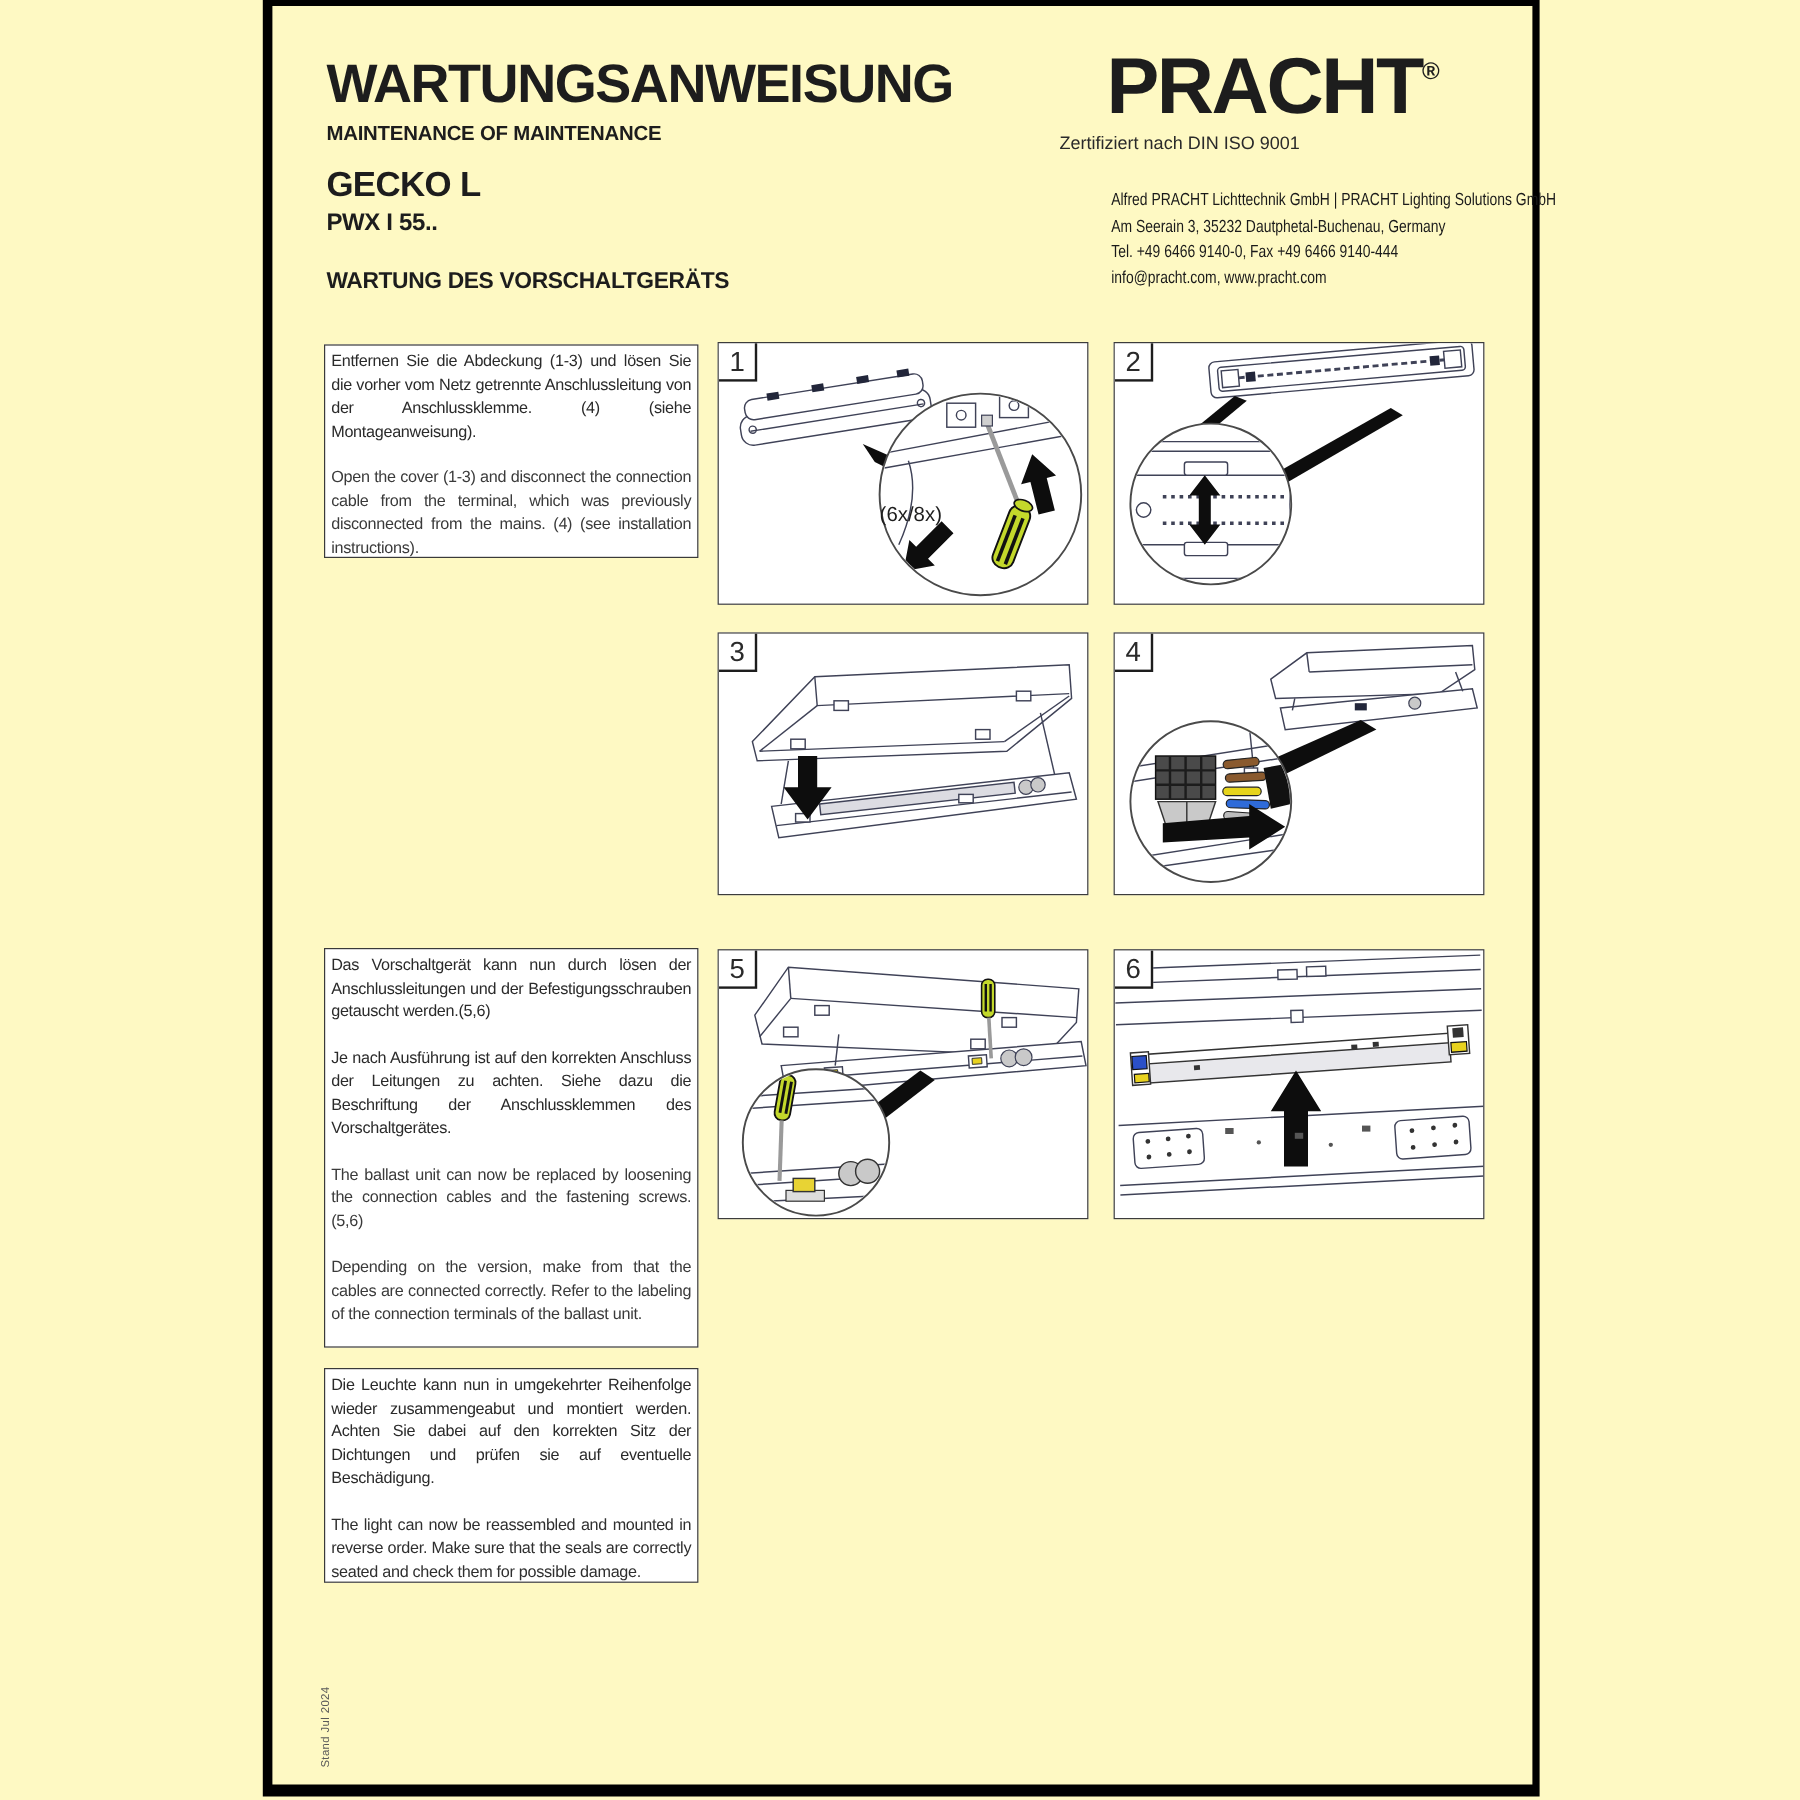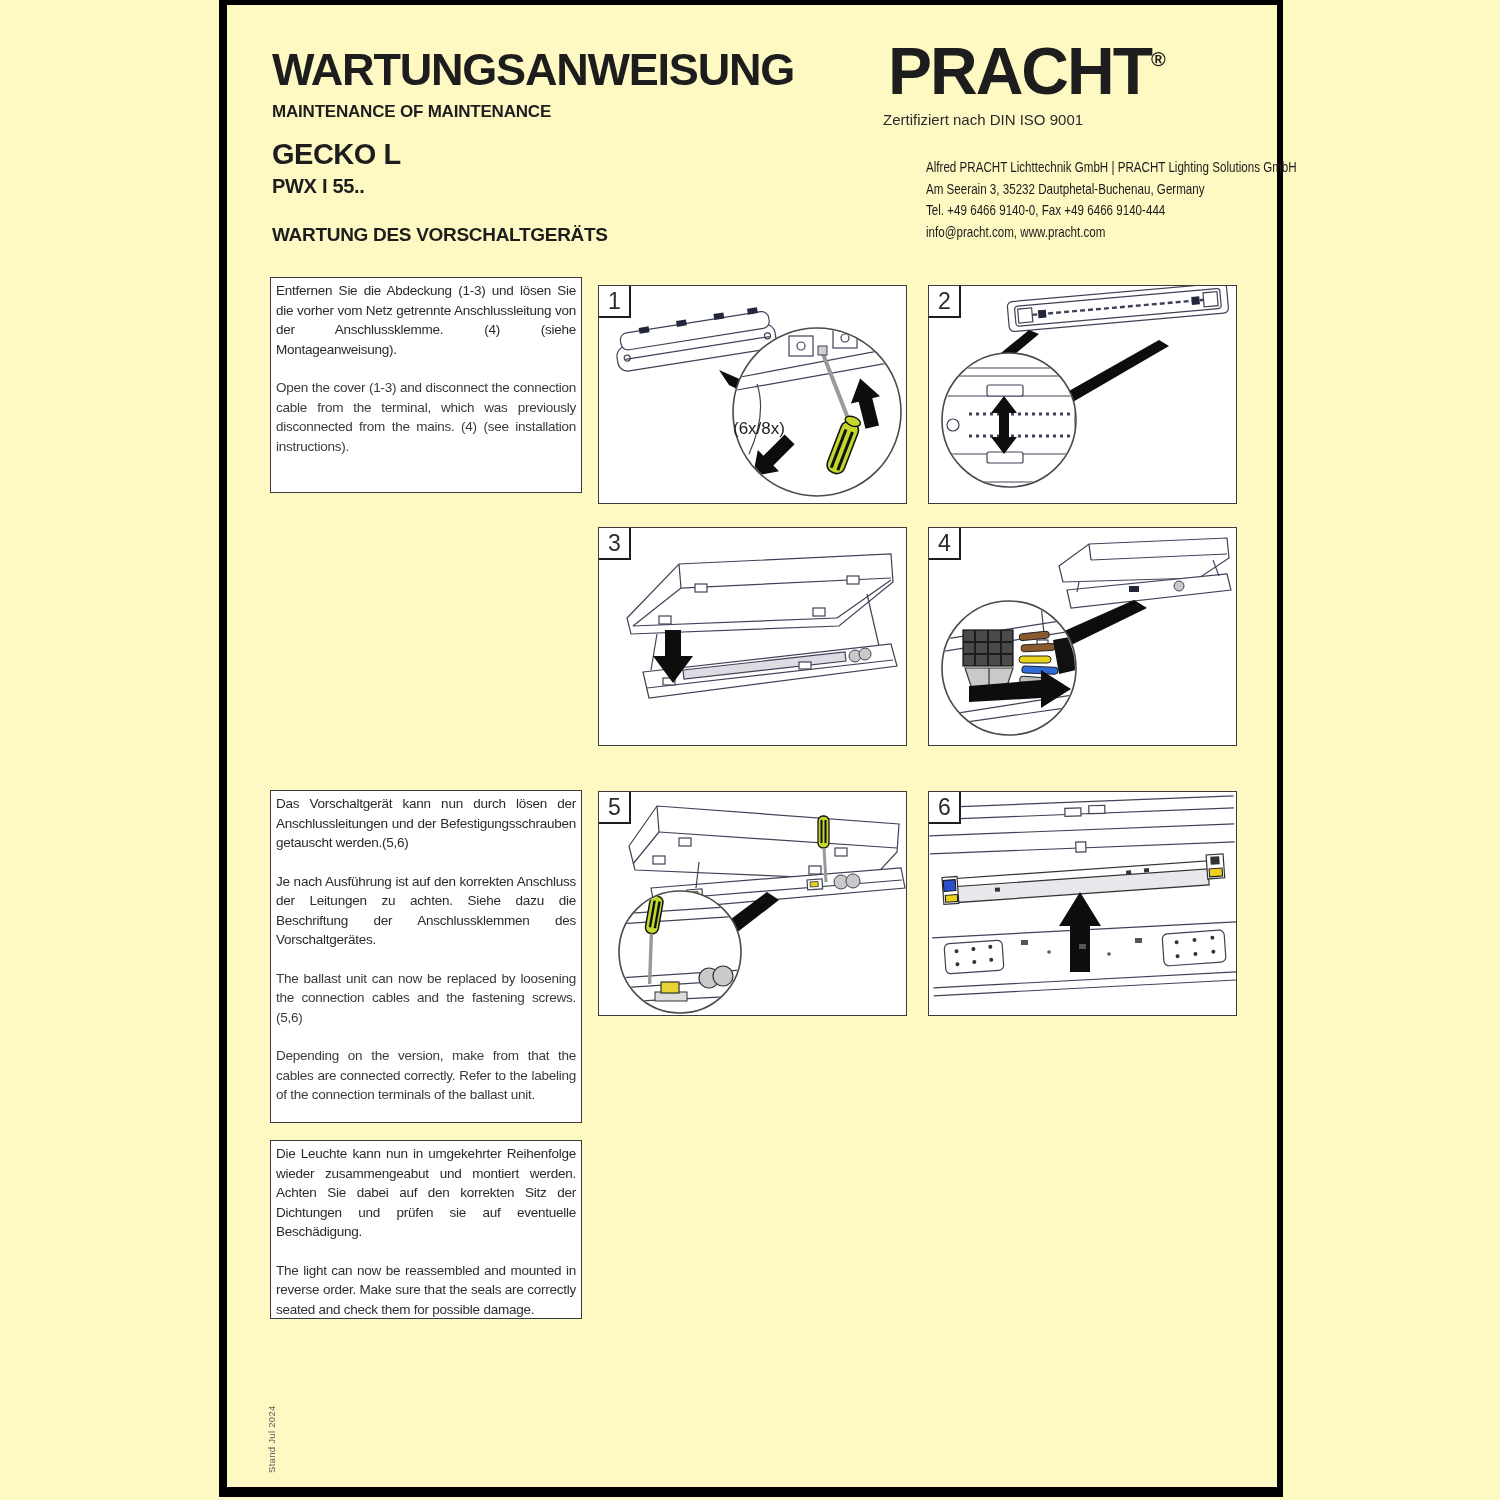--- a/index.html
+++ b/index.html
@@ -8,34 +8,34 @@
   .frame{position:absolute;left:219px;top:0;width:1064px;height:1497px;box-sizing:border-box;
          border-style:solid;border-color:#000;border-width:5px 6px 10px 8px;pointer-events:none;}
   .abs{position:absolute;}
   
   .h1{left:272px;top:44px;font-size:45px;font-weight:900;letter-spacing:-1.2px;color:#1d1d1d;}
   .h1sub{left:272px;top:102px;font-size:17px;font-weight:800;letter-spacing:-0.2px;}
   .prod{left:272px;top:138px;font-size:29px;font-weight:900;letter-spacing:-0.5px;}
   .model{left:272px;top:175px;font-size:20px;font-weight:900;letter-spacing:-0.3px;}
   .sect{left:272px;top:224px;font-size:19px;font-weight:900;letter-spacing:-0.3px;}
   
-  .logo{left:888px;top:38px;font-size:66px;font-weight:900;letter-spacing:-2px;line-height:1;}
+  .logo{left:922px;top:38px;font-size:66px;font-weight:900;letter-spacing:-2px;line-height:1;}
   .logo .reg{font-size:20px;font-weight:700;vertical-align:28px;letter-spacing:0;}
   .cert{left:883px;top:111px;font-size:15px;color:#2a2a2a;text-align:center;}
   .addr{left:926px;top:157px;font-size:14.5px;line-height:21.5px;color:#1a1a1a;
         transform:scaleX(0.80);transform-origin:0 0;white-space:nowrap;}
   
   .tblock{box-sizing:border-box;border:1.3px solid #3a3a3a;background:#fff;
           padding:3px 5px;font-size:13.5px;line-height:19.5px;letter-spacing:-0.25px;
           text-align:justify;color:#2a2a2a;overflow:hidden;}
   .tblock p{margin:0 0 19px 0;}
   .tblock p:last-child{margin-bottom:0;}
   .en{color:#3a3a3a;}
   .enup{font-style:normal;color:#2f2f2f;}
-  .tb1{left:270px;top:277px;width:312px;height:216px;}
+  .tb1{left:270px;top:287px;width:312px;height:178px;}
   .tb2{left:270px;top:790px;width:312px;height:333px;}
   .tb3{left:270px;top:1140px;width:312px;height:179px;}
   
   .panel{position:absolute;box-sizing:border-box;border:1.6px solid #3c3c3c;background:#fff;overflow:hidden;}
   .p1{left:598px;top:285px;width:309px;height:219px;}
   .p2{left:928px;top:285px;width:309px;height:219px;}
   .p3{left:598px;top:527px;width:309px;height:219px;}
   .p4{left:928px;top:527px;width:309px;height:219px;}
   .p5{left:598px;top:791px;width:309px;height:225px;}
   .p6{left:928px;top:791px;width:309px;height:225px;}

